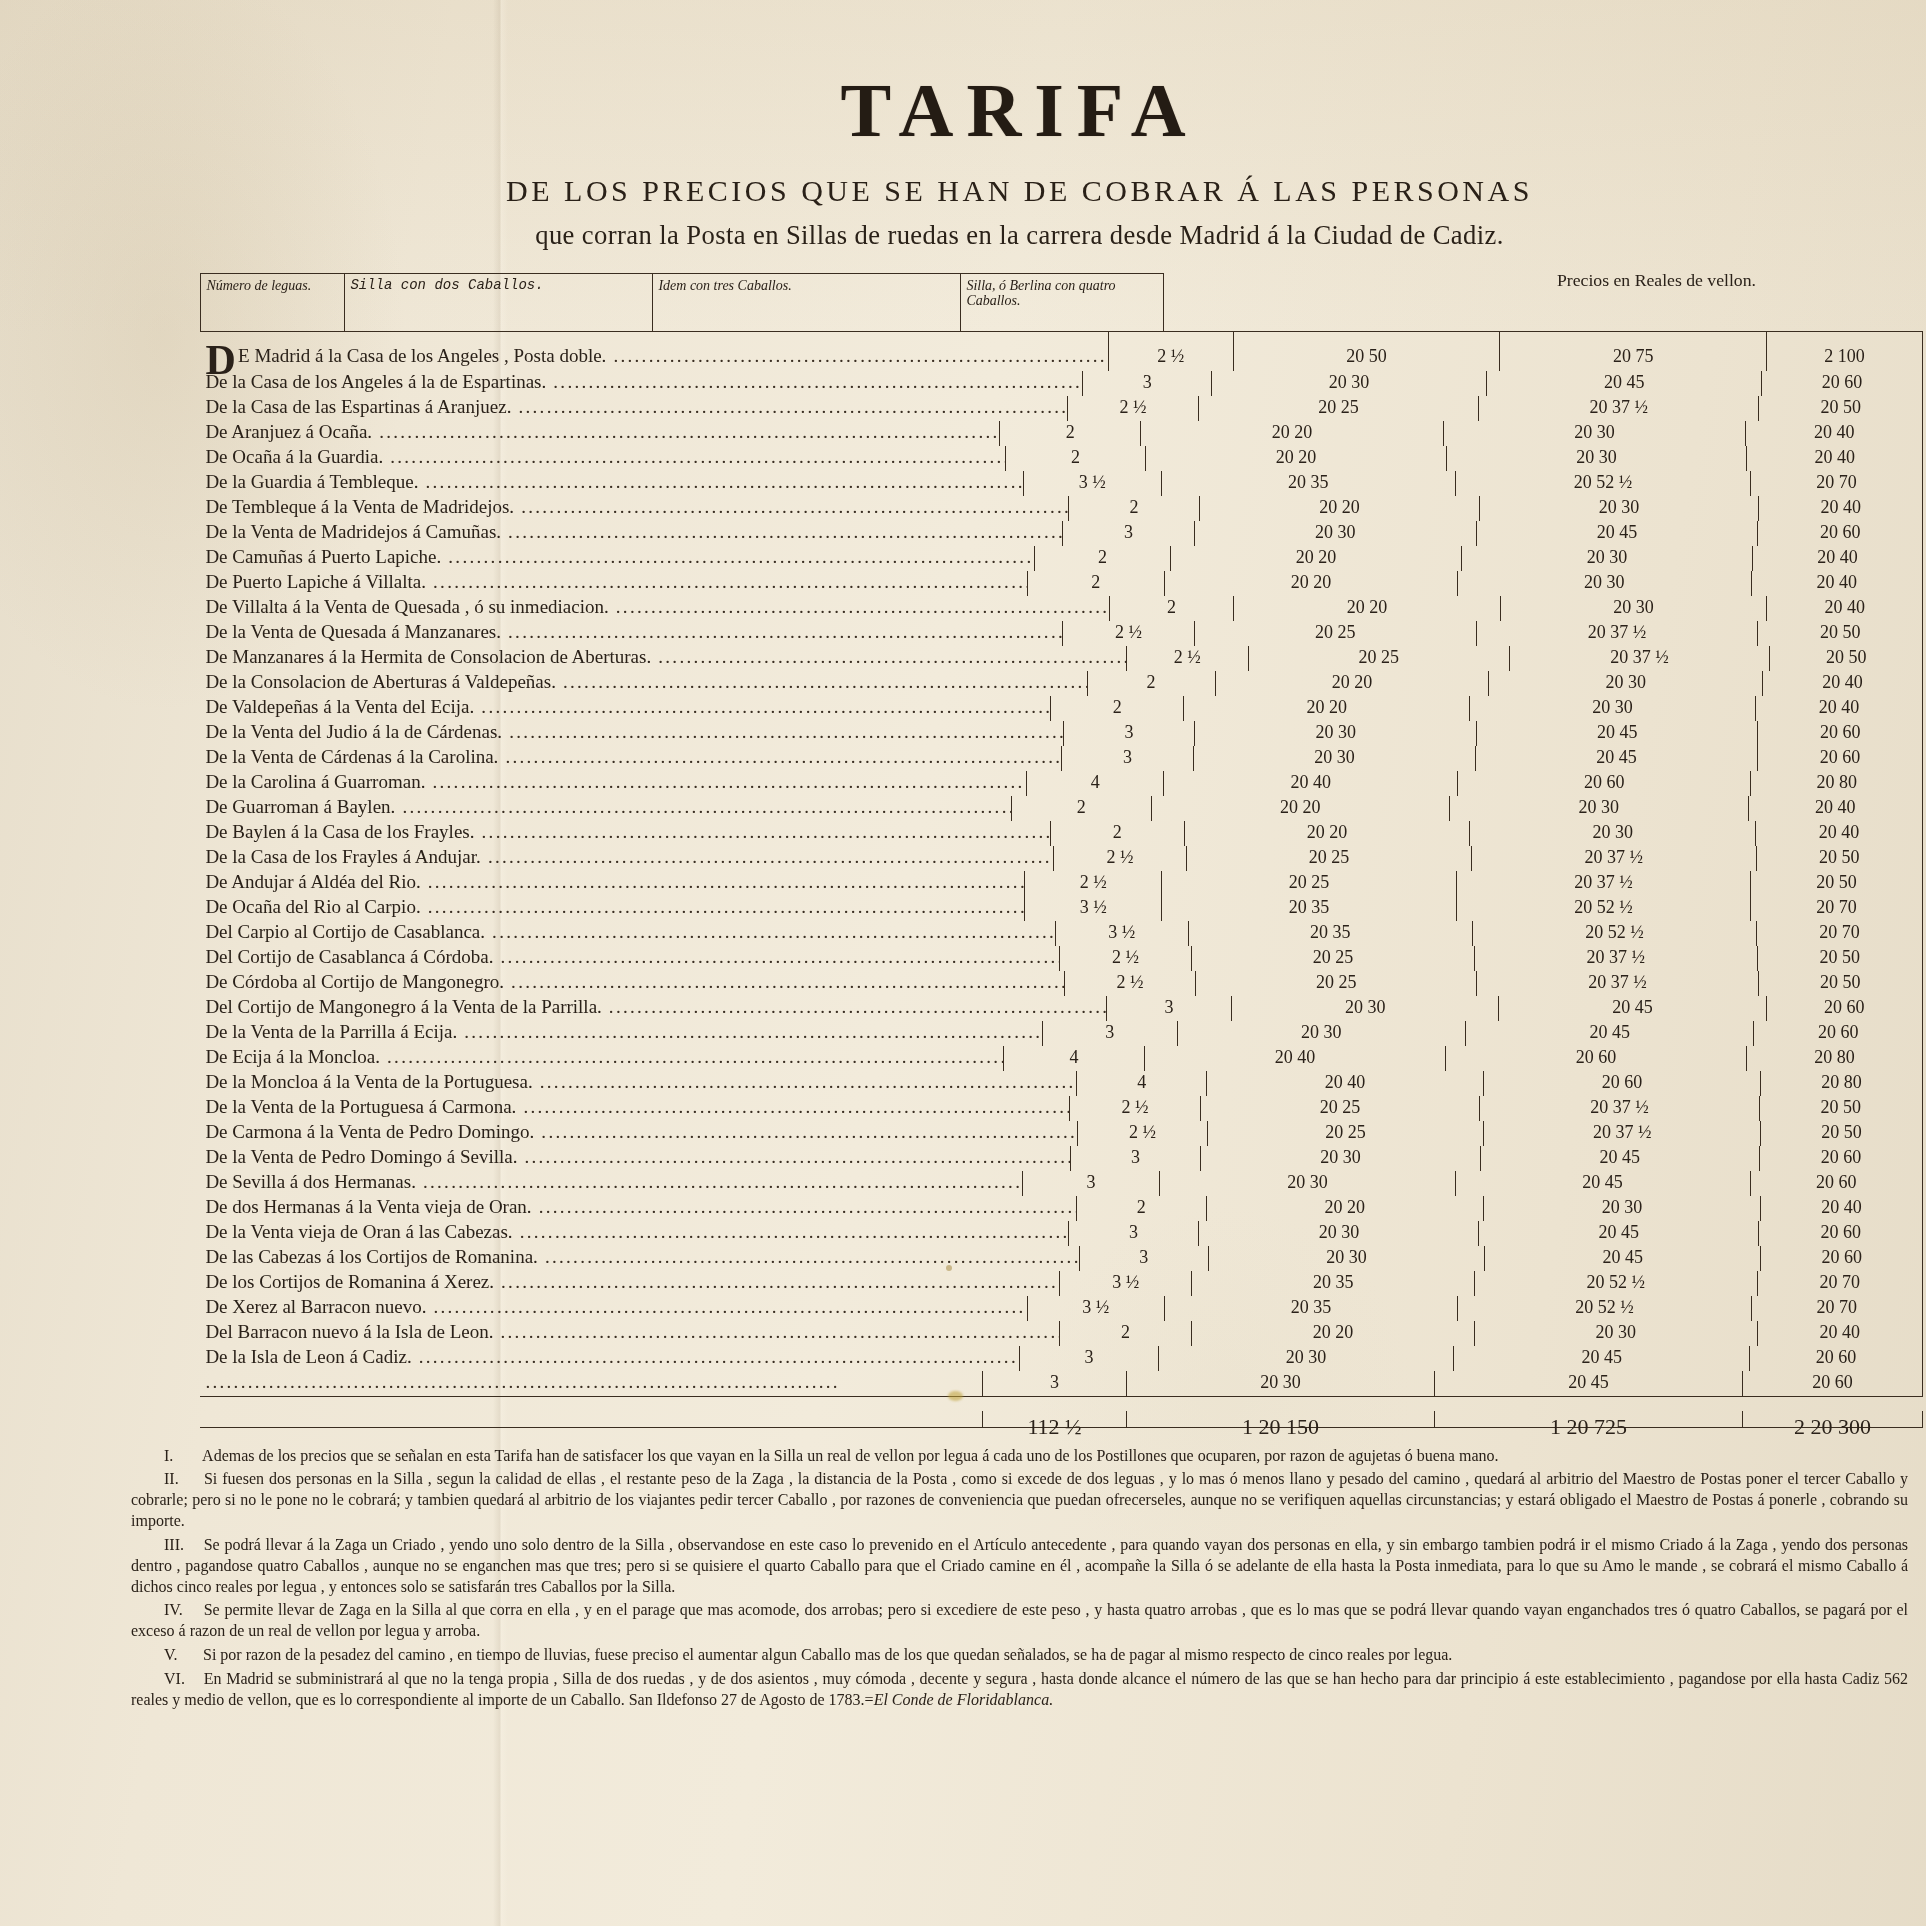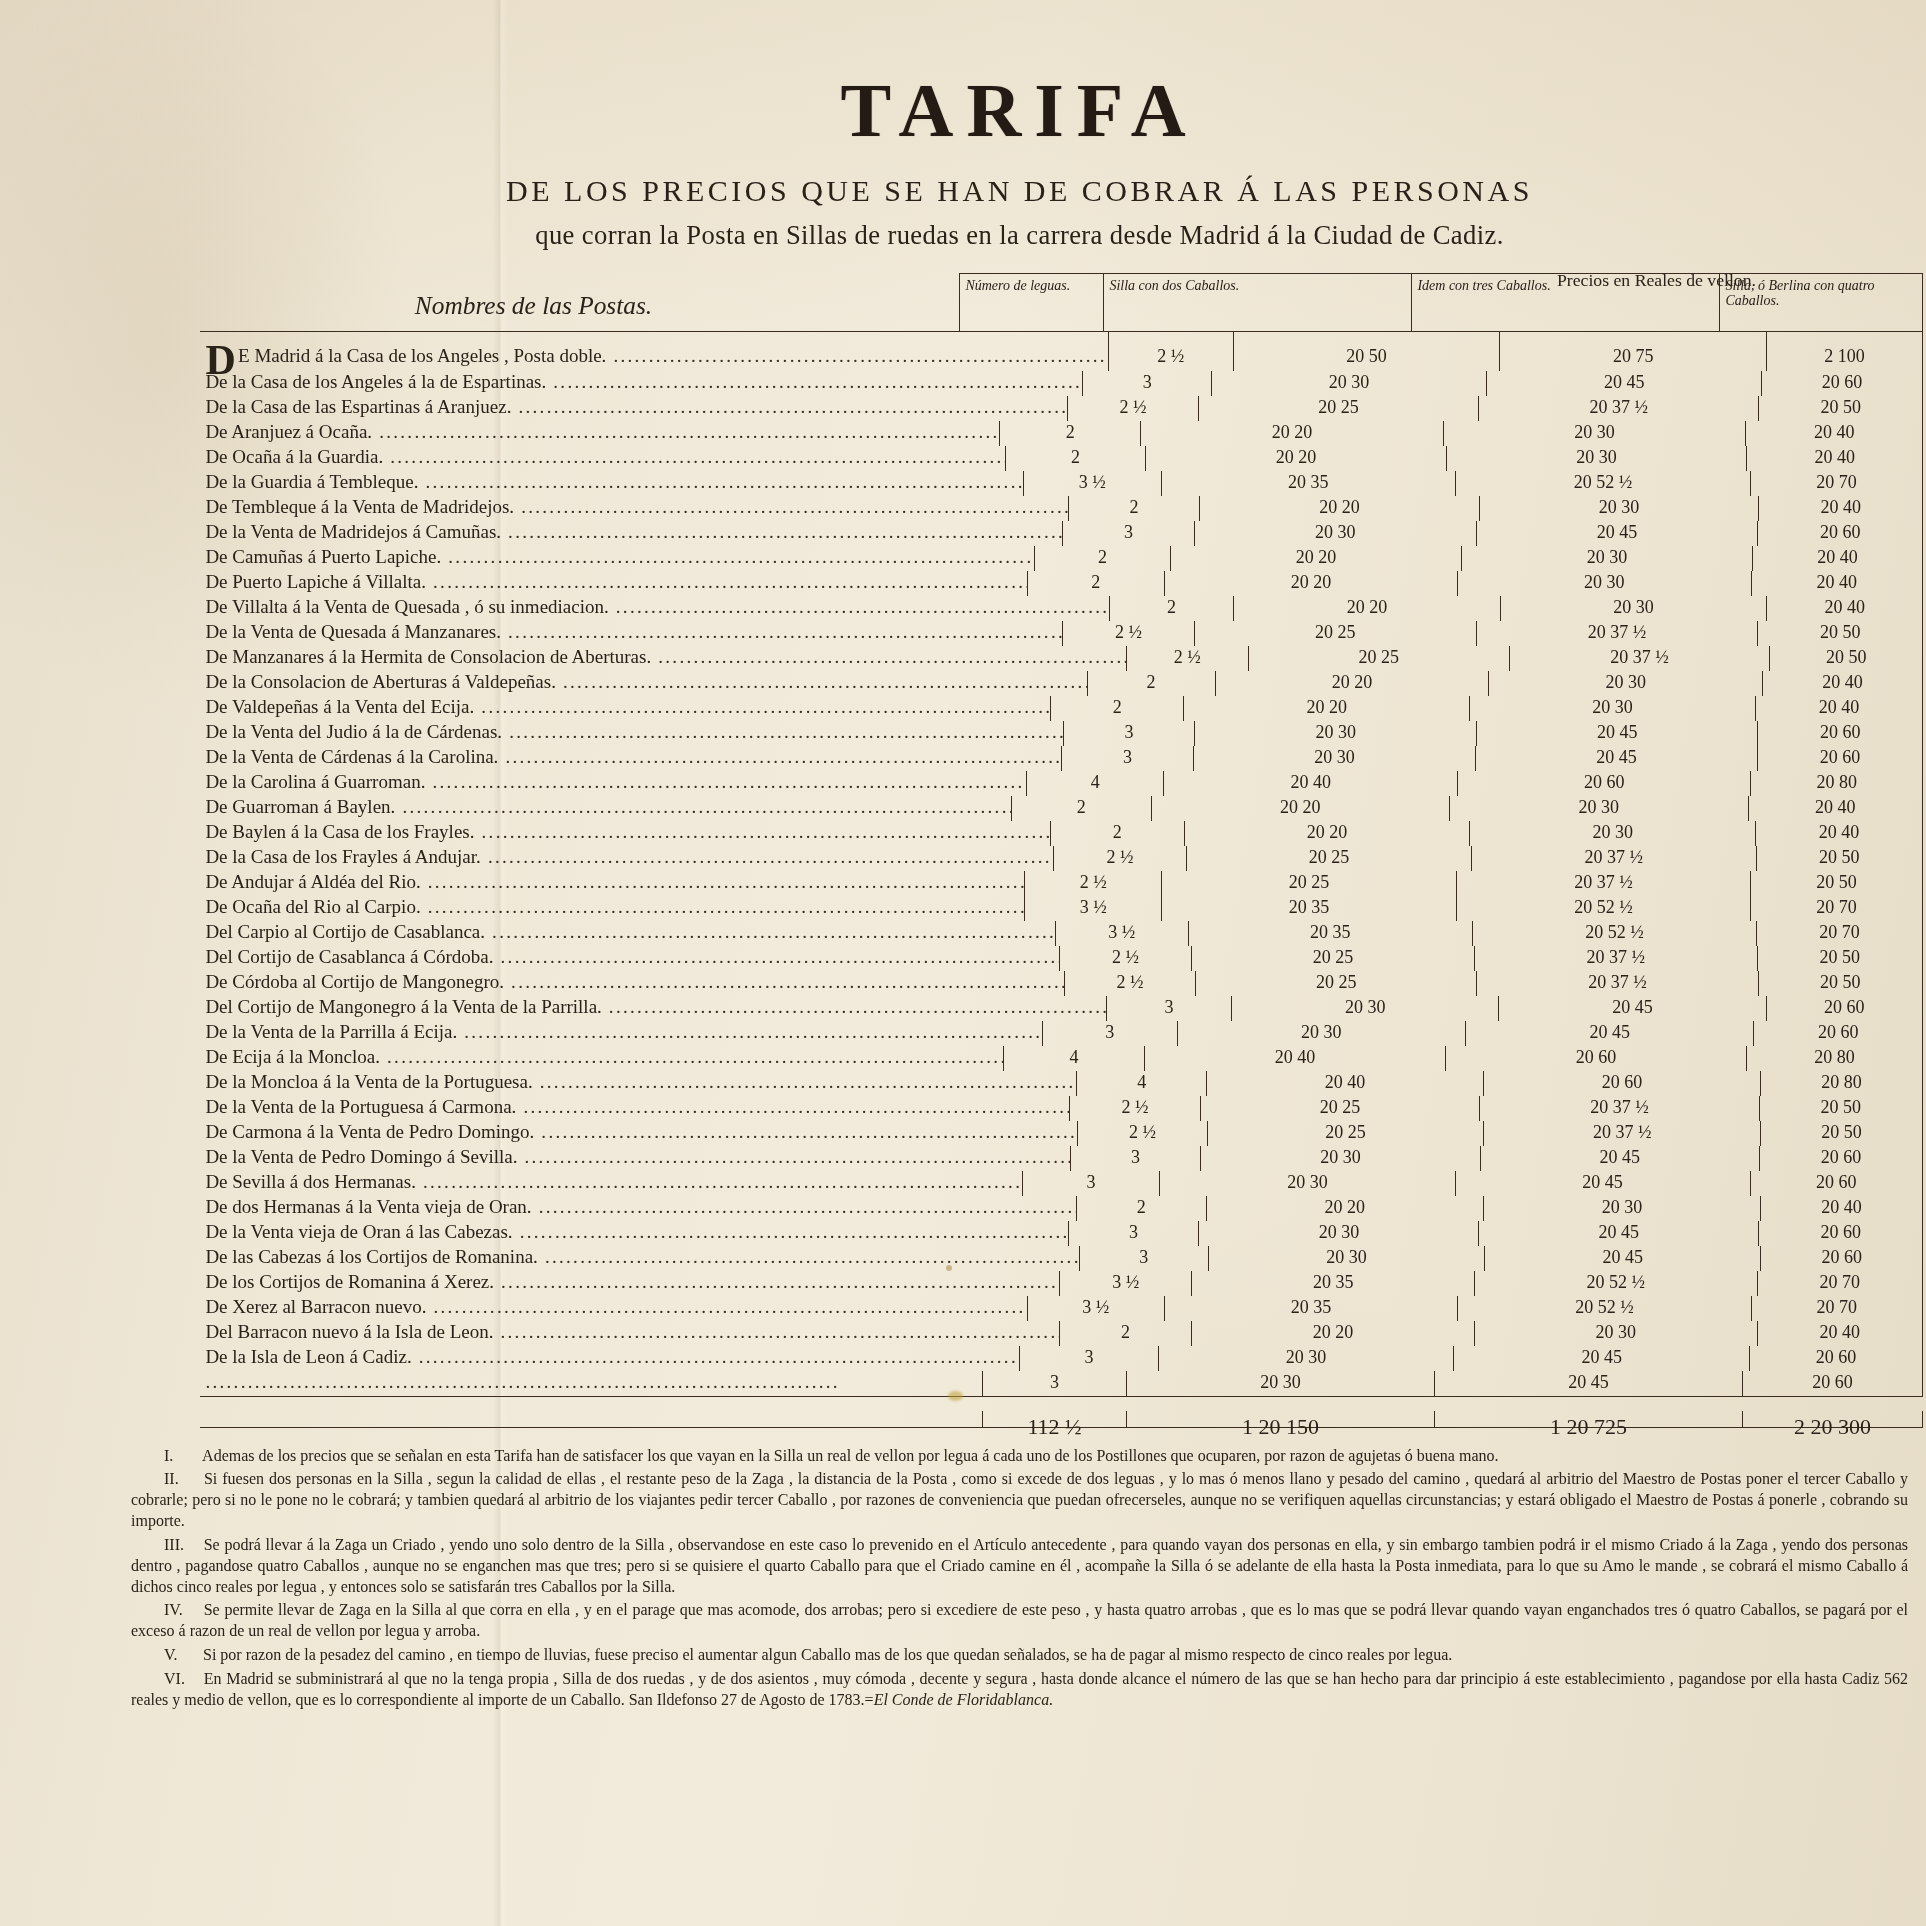--- a/index.html
+++ b/index.html
@@ -105,21 +105,21 @@
     border-left: 1.2px solid #3a2d20;
     border-top: 1.2px solid #3a2d20;
     box-sizing: border-box;
     font-size: 14px;
     font-style: italic;
     line-height: 1.12;
     padding: 3.9px 3.9px 2.3px 5.4px;
     height: 58px;
   }
   .colhead.c1 { width: 144px; }
-  .colhead.c2 { width: 308px; }
+  .colhead.c2 { width: 308px; font-family: Liberation Mono, monospace; }
   .colhead.c3 { width: 308px; }
   .colhead.c4 { width: 204px; border-right: 1.2px solid #3a2d20; }
 
   
   .rows {
     border-top: 1.2px solid #3a2d20;
   }
   .row {
     display: flex;
     align-items: baseline;
@@ -233,21 +233,20 @@
 
     <div class="title-main">TARIFA</div>
     <div class="title-sub1">DE LOS PRECIOS QUE SE HAN DE COBRAR Á LAS PERSONAS</div>
     <div class="title-sub2">que corran la Posta en Sillas de ruedas en la carrera desde Madrid á la Ciudad de Cadiz.</div>
 
     <div class="table-area">
 
       <div class="precios-label">Precios en Reales de vellon.</div>
 
       <div class="head-row">
-        <div class="head-names">Nombres de las Postas.</div>
         <div class="colhead c1">Número de leguas.</div>
         <div class="colhead c2">Silla con dos Caballos.</div>
         <div class="colhead c3">Idem con tres Caballos.</div>
         <div class="colhead c4">Silla, ó Berlina con quatro Caballos.</div>
       </div>
 
       <div class="rows" id="rows">
           <div class="row first">
             <div class="r-name"><span class="dropcap">D</span><span>E Madrid á la Casa de los Angeles , Posta doble.</span><span class="leaders"> ..........................................................................................</span></div>
             <div class="r-num">2 ½</div>

